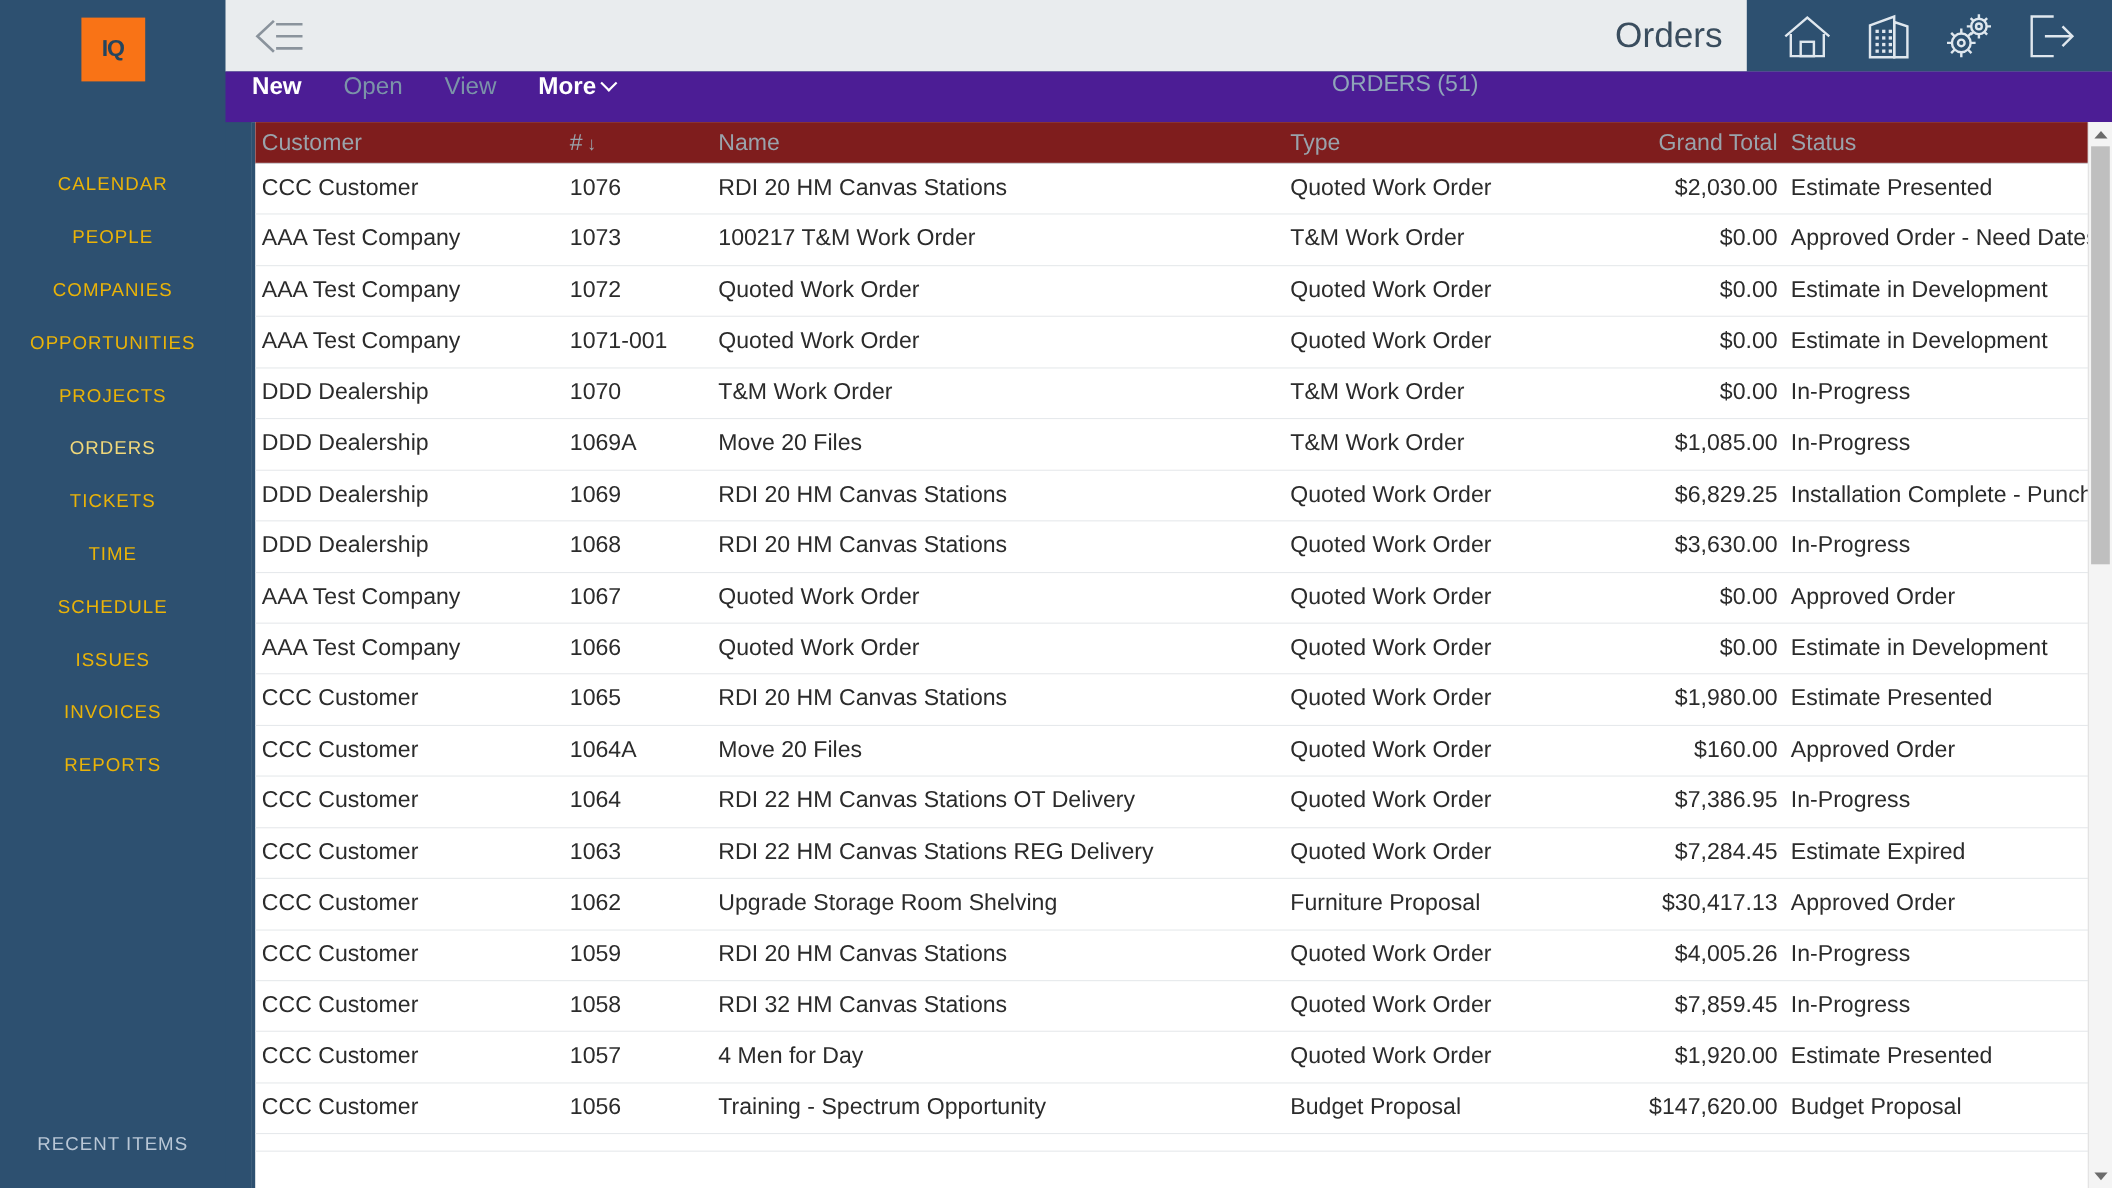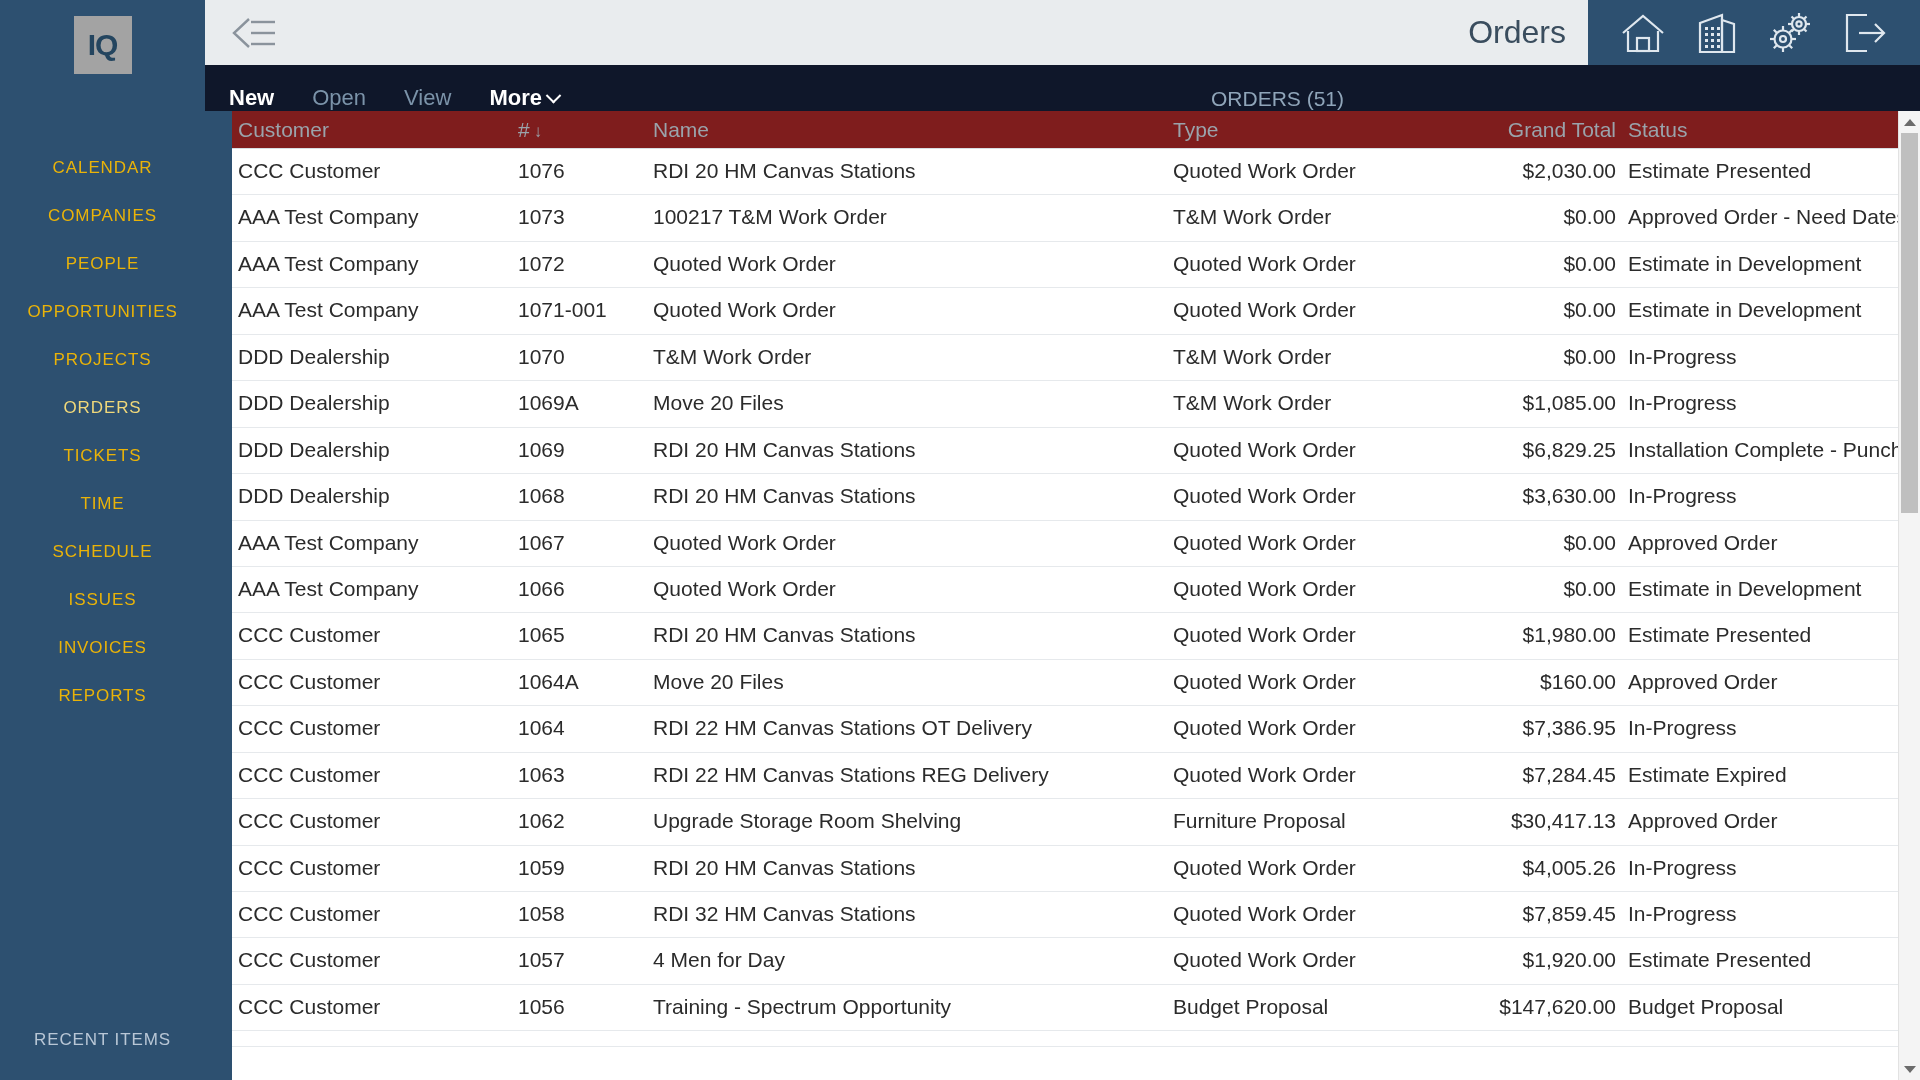--- a/index.html
+++ b/index.html
@@ -34,23 +34,23 @@
   .logo-wrap {
     margin-top: 16px;
     margin-bottom: 10px;
     display: flex;
     justify-content: center;
     width: 100%;
   }
   .logo {
     width: 58px;
     height: 58px;
-    background: #a3a3a3;
+    background: #f97316;
     color: #24455f;
-    font-size: 30px;
+    font-size: 21px;
     font-weight: bold;
     letter-spacing: -1px;
     display: flex;
     align-items: center;
     justify-content: center;
     font-family: "Liberation Sans", sans-serif;
     text-align: center;
   }
 
   .nav {
@@ -183,23 +183,23 @@
     font-weight: bold;
     cursor: pointer;
     white-space: nowrap;
   }
 
   
   .actionrow {
     height: 46px;
     flex: 0 0 46px;
     display: flex;
-    align-items: flex-end;
+    align-items: flex-start;
     padding-left: 24px;
-    background: #0f172a;
+    background: #4c1d95;
     position: relative;
   }
   .action-tab {
     color: #ffffff;
     font-size: 22px;
     font-weight: bold;
     margin-right: 38px;
     cursor: pointer;
     white-space: nowrap;
   }
@@ -335,22 +335,22 @@
 <body>
 
 <div id="app">
 
   <aside class="sidebar">
     <div class="logo-wrap">
       <div class="logo">IQ</div>
     </div>
     <nav class="nav" id="nav-list">
         <div class="nav-item"><span>CALENDAR</span></div>
+        <div class="nav-item"><span>PEOPLE</span></div>
         <div class="nav-item"><span>COMPANIES</span></div>
-        <div class="nav-item"><span>PEOPLE</span></div>
         <div class="nav-item"><span>OPPORTUNITIES</span></div>
         <div class="nav-item"><span>PROJECTS</span></div>
         <div class="nav-item active"><span>ORDERS</span></div>
         <div class="nav-item"><span>TICKETS</span></div>
         <div class="nav-item"><span>TIME</span></div>
         <div class="nav-item"><span>SCHEDULE</span></div>
         <div class="nav-item"><span>ISSUES</span></div>
         <div class="nav-item"><span>INVOICES</span></div>
         <div class="nav-item"><span>REPORTS</span></div>
       </nav>

